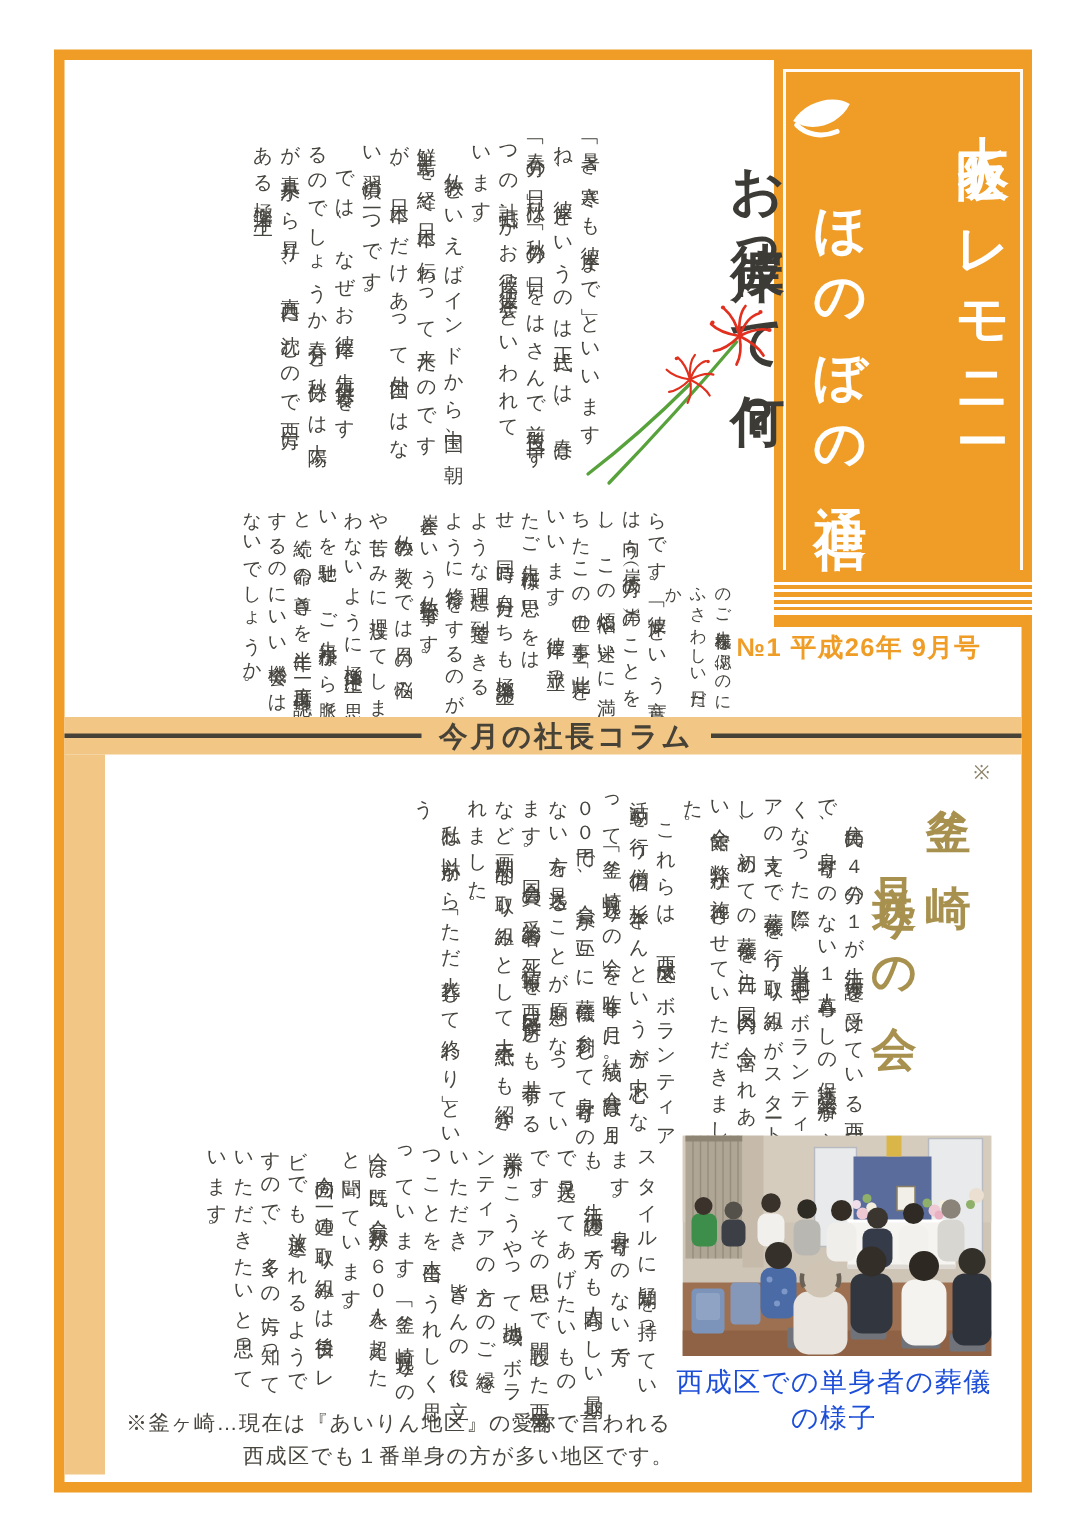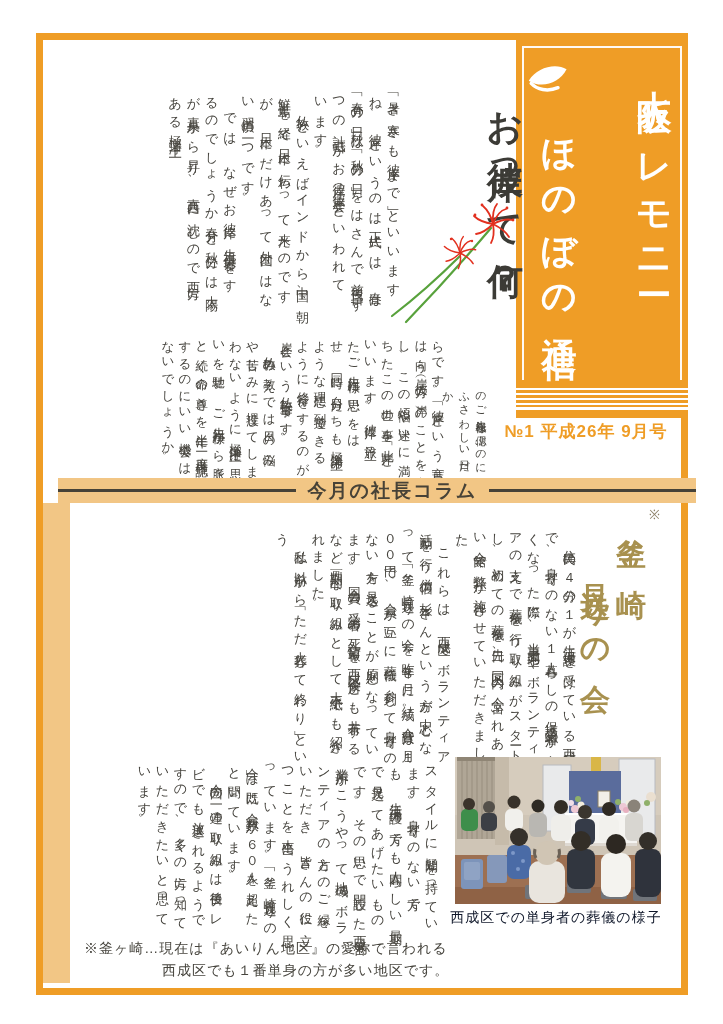--- a/index.html
+++ b/index.html
@@ -22,50 +22,50 @@
       #fff 0 2px, var(--orange) 2px 5px,
       #fff 5px 7px, var(--orange) 7px 10px,
       #fff 10px 12px, var(--orange) 12px 15px,
       #fff 15px 17px, var(--orange) 17px 19px,
       #fff 19px 22px, var(--orange) 22px 30px);}
   .leaf{position:absolute;left:10px;top:24px;width:44px;height:34px;transform:rotate(-8deg);}
   .banner-title{position:absolute;writing-mode:vertical-rl;text-orientation:mixed;color:#fff;
     font-size:35px;font-weight:bold;letter-spacing:9px;line-height:1;}
   .t1{right:16px;top:22px;}
   .t2{left:26px;top:74px;}
-  .issue{position:absolute;left:491px;top:420px;width:190px;text-align:center;font-size:17px;font-weight:bold;color:var(--orange);letter-spacing:1px;}
+  .issue{position:absolute;left:491px;top:420px;width:190px;text-align:left;font-size:17px;font-weight:bold;color:var(--orange);letter-spacing:1px;}
 
   
   .ohigan-title{position:absolute;left:487px;top:86px;writing-mode:vertical-rl;text-orientation:mixed;
     font-size:36px;font-weight:bold;color:#3C3B36;letter-spacing:5px;line-height:1;}
   .flower{position:absolute;left:388px;top:198px;width:147px;height:126px;}
   .vtext{position:absolute;writing-mode:vertical-rl;text-orientation:mixed;white-space:pre-line;color:var(--ink);}
   .body-top{left:56px;top:88px;width:346px;height:218px;font-size:13px;letter-spacing:3.5px;line-height:1.4;}
   .body-b-start{left:447px;top:384px;width:42px;height:90px;font-size:11px;letter-spacing:1px;line-height:1.5;}
   .body-b-rest{left:70px;top:332px;width:376px;height:142px;font-size:12.5px;letter-spacing:2.5px;line-height:1.35;}
 
   
-  .col-header{position:absolute;left:43px;top:478px;width:638px;height:25px;background:var(--tan);display:flex;align-items:center;margin-left:15px;}
+  .col-header{position:absolute;left:43px;top:478px;width:638px;height:25px;background:var(--tan);display:flex;align-items:center;}
   .col-header .rule{height:3px;background:#474237;}
   .rule-l{flex:1.15;}
   .rule-r{flex:1;}
   .col-header-label{padding:0 12px;font-size:19px;font-weight:bold;color:#474237;letter-spacing:2px;white-space:nowrap;}
   .left-strip{position:absolute;left:43px;top:503px;width:27px;height:480px;background:var(--tan);}
 
   .headline-mark{position:absolute;left:649px;top:505px;font-size:13px;color:#8D8168;}
   .headline{position:absolute;writing-mode:vertical-rl;text-orientation:mixed;color:var(--gold);font-weight:bold;line-height:1;font-size:30px;letter-spacing:8px;}
   .h1{left:616px;top:515px;}
   .h2{left:580px;top:560px;}
 
   .col-upper{left:88px;top:524px;width:490px;height:240px;font-size:13px;letter-spacing:3px;line-height:1.38;}
   .col-lower{left:96px;top:758px;width:344px;height:178px;font-size:13px;letter-spacing:3px;line-height:1.38;}
 
   .photo{position:absolute;left:455px;top:757px;width:206px;height:147px;}
   .photo svg{width:100%;height:100%;display:block;}
-  .caption{position:absolute;left:448px;top:909px;width:216px;text-align:center;font-size:14px;color:#0f172a;letter-spacing:1px;}
+  .caption{position:absolute;left:448px;top:909px;width:216px;text-align:center;font-size:18px;color:#1d4ed8;letter-spacing:1px;}
 
   .note{position:absolute;left:84px;top:938px;font-size:14px;color:#47453E;line-height:1.55;letter-spacing:1px;}
   .note-l2{padding-left:78px;}
 </style>
 </head>
 <body>
 
 <div id="canvas">
 
   <div class="frame"></div>

